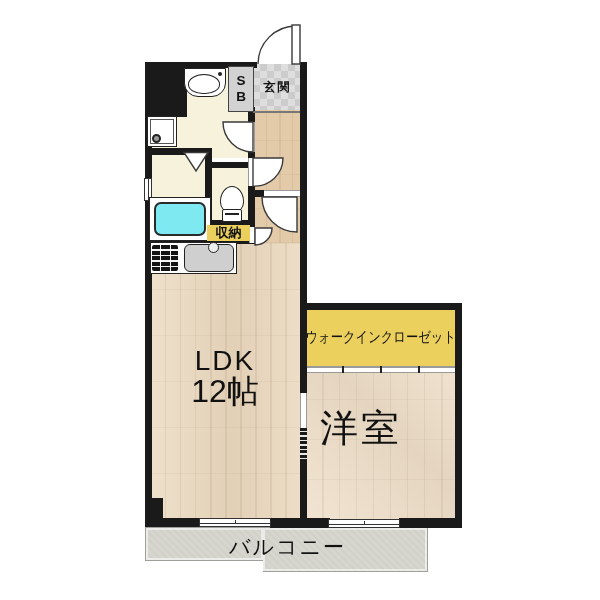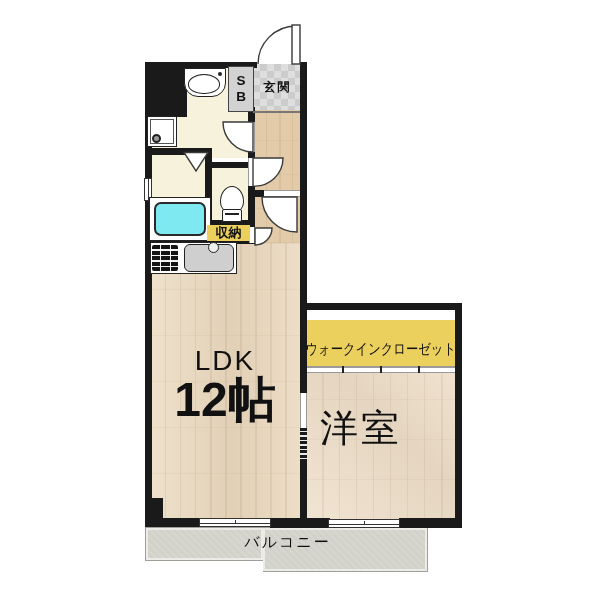--- a/index.html
+++ b/index.html
@@ -57,21 +57,21 @@
 <body>
 
 <div class="stage">
 
   <div class="abs cream" style="left:150px;top:66px;width:105px;height:92px;"></div>
   <div class="abs cream" style="left:150px;top:150px;width:62px;height:93px;"></div>
   <div class="abs cream" style="left:205px;top:162px;width:50px;height:81px;"></div>
   <div class="abs tile" style="left:253px;top:64px;width:49px;height:49px;"></div>
   <div class="abs wood-hall" style="left:253px;top:110px;width:49px;height:133px;"></div>
   <div class="abs wood-ldk" style="left:150px;top:243px;width:152px;height:277px;"></div>
-  <div class="abs yellow lbl" style="left:305px;top:320px;width:152px;height:59px;">
+  <div class="abs yellow lbl" style="left:305px;top:308px;width:152px;height:59px;">
       <span style="font-size:15px;font-weight:500;white-space:nowrap;transform:scaleX(.82);">ウォークインクローゼット</span>
   </div>
   <div class="abs track" style="left:305px;top:366px;width:152px;height:8px;">
       <span class="tick" style="left:37px;"></span>
       <span class="tick" style="left:75px;"></span>
       <span class="tick" style="left:113px;"></span>
   </div>
   <div class="abs wood-west" style="left:305px;top:373px;width:152px;height:147px;"></div>
 
   <div class="abs balcony" style="left:145px;top:527px;width:118px;height:34px;border:1px solid #a0a09a;border-right:none;box-sizing:border-box;"></div>
@@ -153,24 +153,24 @@
     <path d="M 255 228 L 272 228 A 17 17 0 0 1 255 245 Z" fill="#fff"></path>
     <path d="M 184 152.5 L 208 152.5 L 196 171 Z" fill="#fff"></path>
   </svg>
 
   <div class="abs lbl" style="left:253px;top:79px;width:49px;font-size:12px;font-weight:600;letter-spacing:2px;">
      <span>玄関</span>
   </div>
 
   <div class="abs" style="left:155px;top:346px;width:140px;text-align:center;line-height:1.05;">
      <div style="font-size:28px;font-weight:400;letter-spacing:2px;">LDK</div>
-     <div style="font-size:48px;font-weight:700;">12帖</div>
+     <div style="font-size:32px;font-weight:400;">12帖</div>
   </div>
 
   <div class="abs" style="left:320px;top:408px;width:140px;line-height:1.08;">
      <div style="font-size:38px;font-weight:500;letter-spacing:3px;">洋室</div>
   </div>
 
-  <div class="abs lbl" style="left:210px;top:533px;width:155px;font-size:15px;font-weight:500;letter-spacing:2px;">
+  <div class="abs lbl" style="left:210px;top:533px;width:155px;font-size:21px;font-weight:500;letter-spacing:2px;">
      <span>バルコニー</span>
   </div>
 
 </div>
 
 </body></html>

